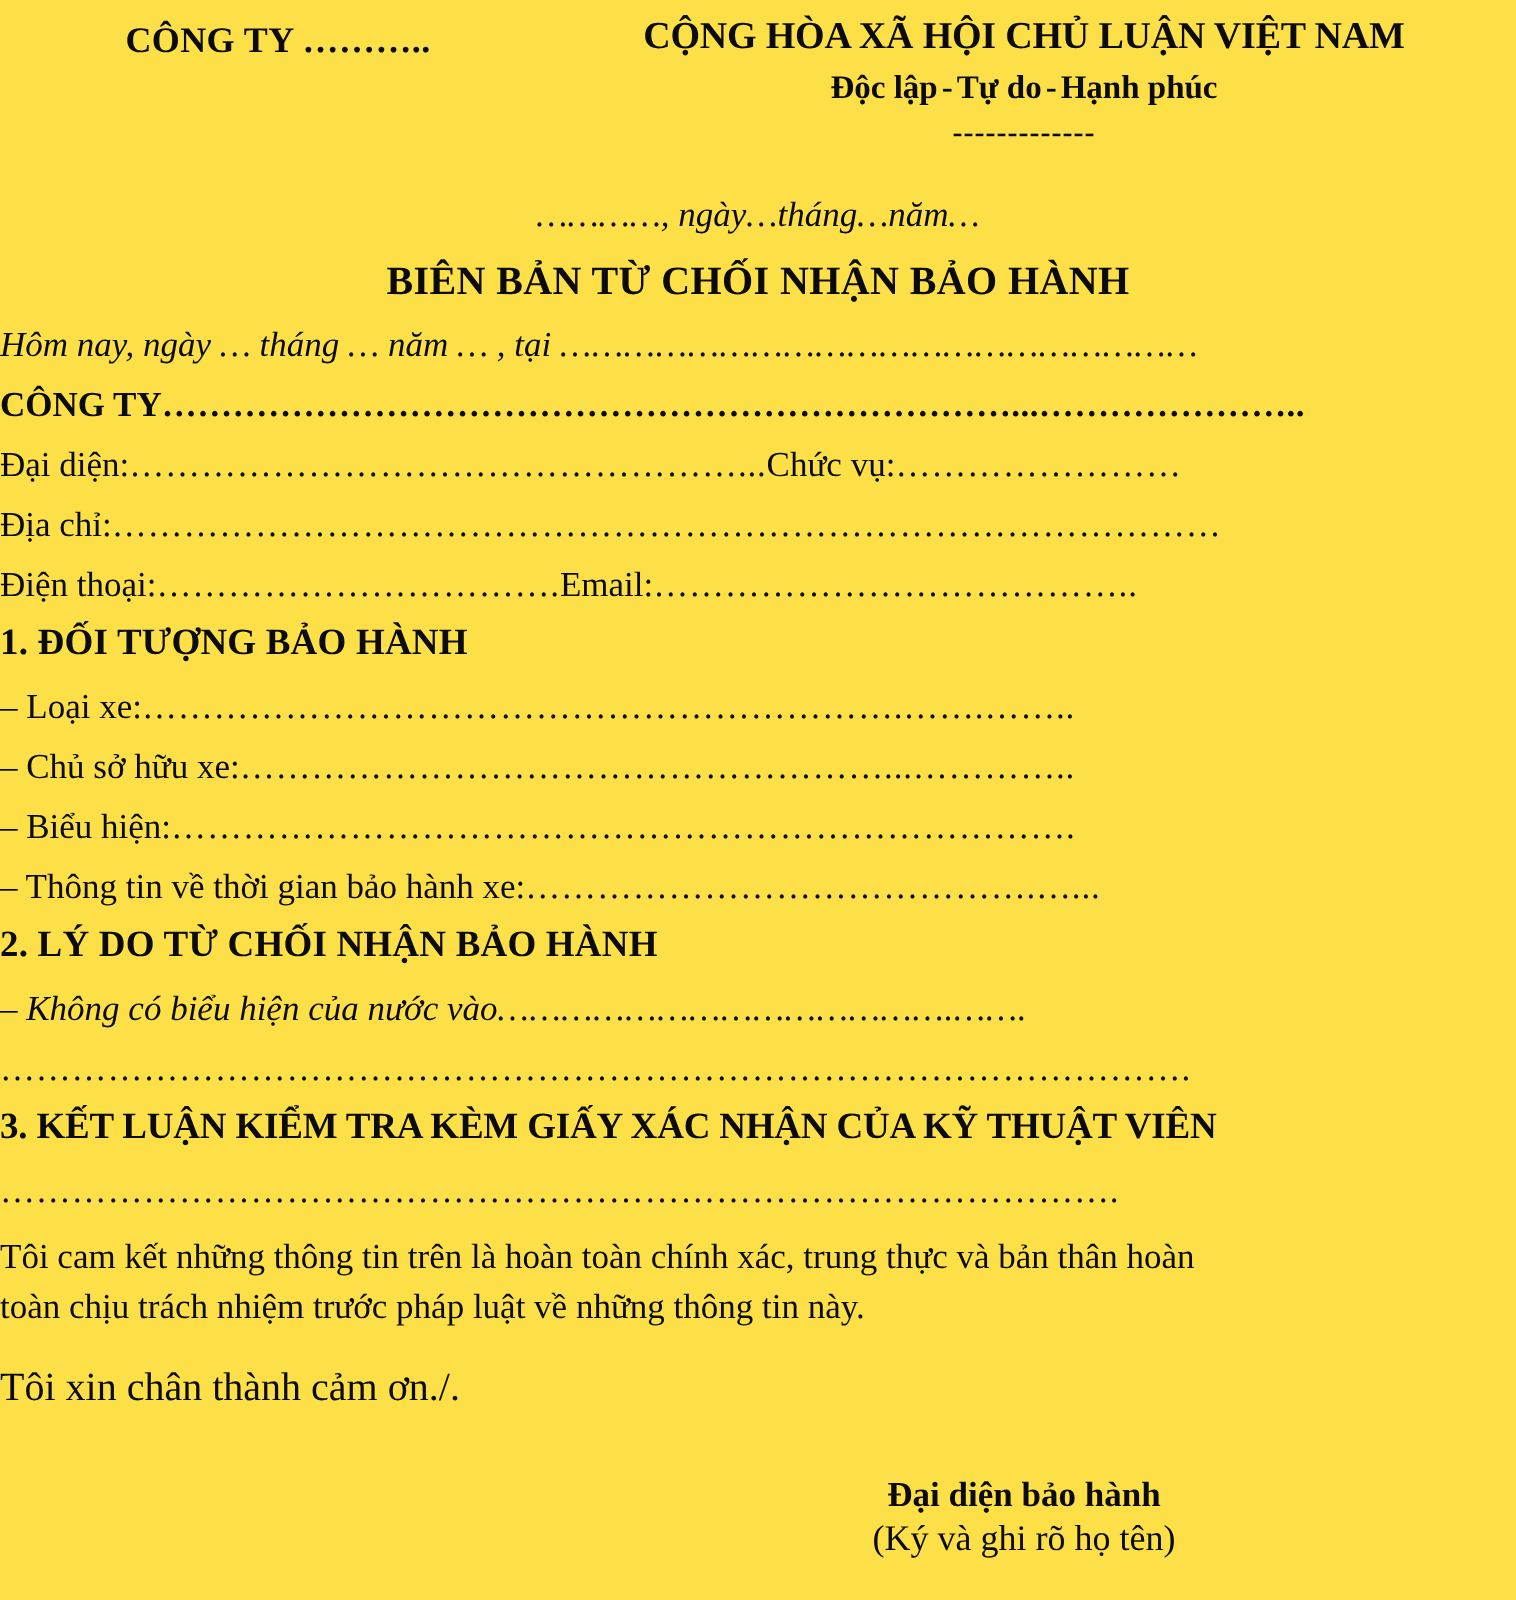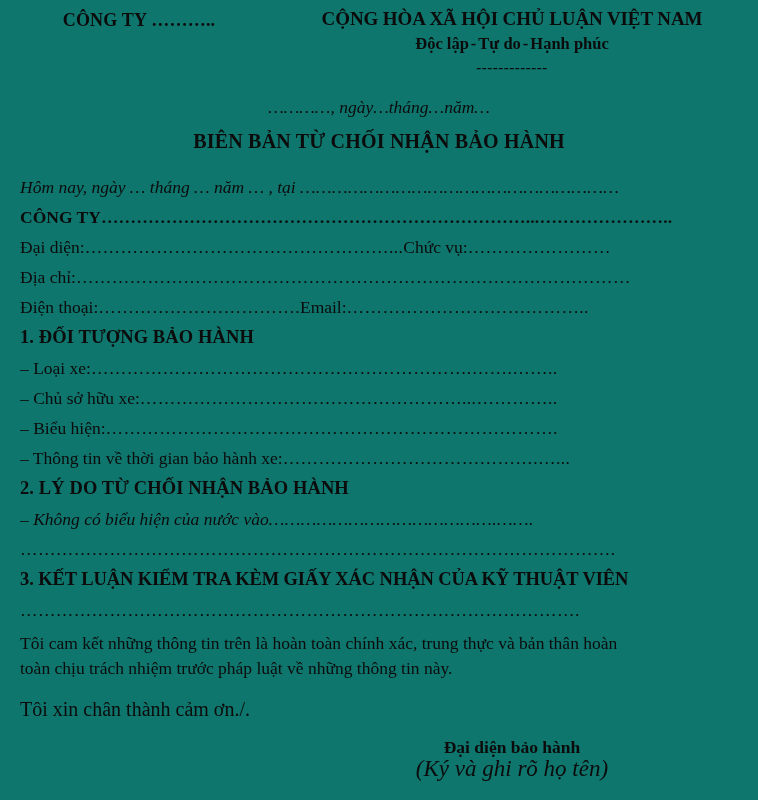--- a/index.html
+++ b/index.html
@@ -15,21 +15,21 @@
     font-family: "Liberation Serif", "DejaVu Serif", serif;
     color: #0b0b0b;
     -webkit-font-smoothing: antialiased;
   }
   .page {
     position: relative;
     width: 758px;
     height: 800px;
     box-sizing: border-box;
     padding: 0;
-    background: #0f766e;
+    background: #fde047;
   }
 
   
   .doc-header {
     display: flex;
     align-items: flex-start;
     padding-top: 8px;
   }
   .header-left {
     width: 278px;
@@ -79,22 +79,21 @@
   .doc-title {
     text-align: center;
     font-weight: bold;
     font-size: 20px;
     margin-top: 12px;
     letter-spacing: .2px;
   }
 
   
   .body-block {
-    margin-top: 19px;
-    padding-left: 20px;
+    margin-top: 4px;
     padding-right: 70px;
   }
   .line {
     font-size: 17.5px;
     line-height: 30px;
     white-space: nowrap;
     overflow: hidden;
   }
   .line.italic { font-style: italic; }
   .line .bold { font-weight: bold; }
@@ -141,23 +140,22 @@
     width: 240px;
     top: 736px;
     text-align: center;
   }
   .sign-title {
     font-weight: bold;
     font-size: 17.5px;
     line-height: 22px;
   }
   .sign-sub {
-    font-size: 23px;
+    font-size: 18px;
     line-height: 22px;
-    font-style: italic;
   }
 </style>
 </head>
 <body>
 
 <div class="page">
 
   <div class="doc-header">
     <div class="header-left">CÔNG TY ………..</div>
     <div class="header-right">

